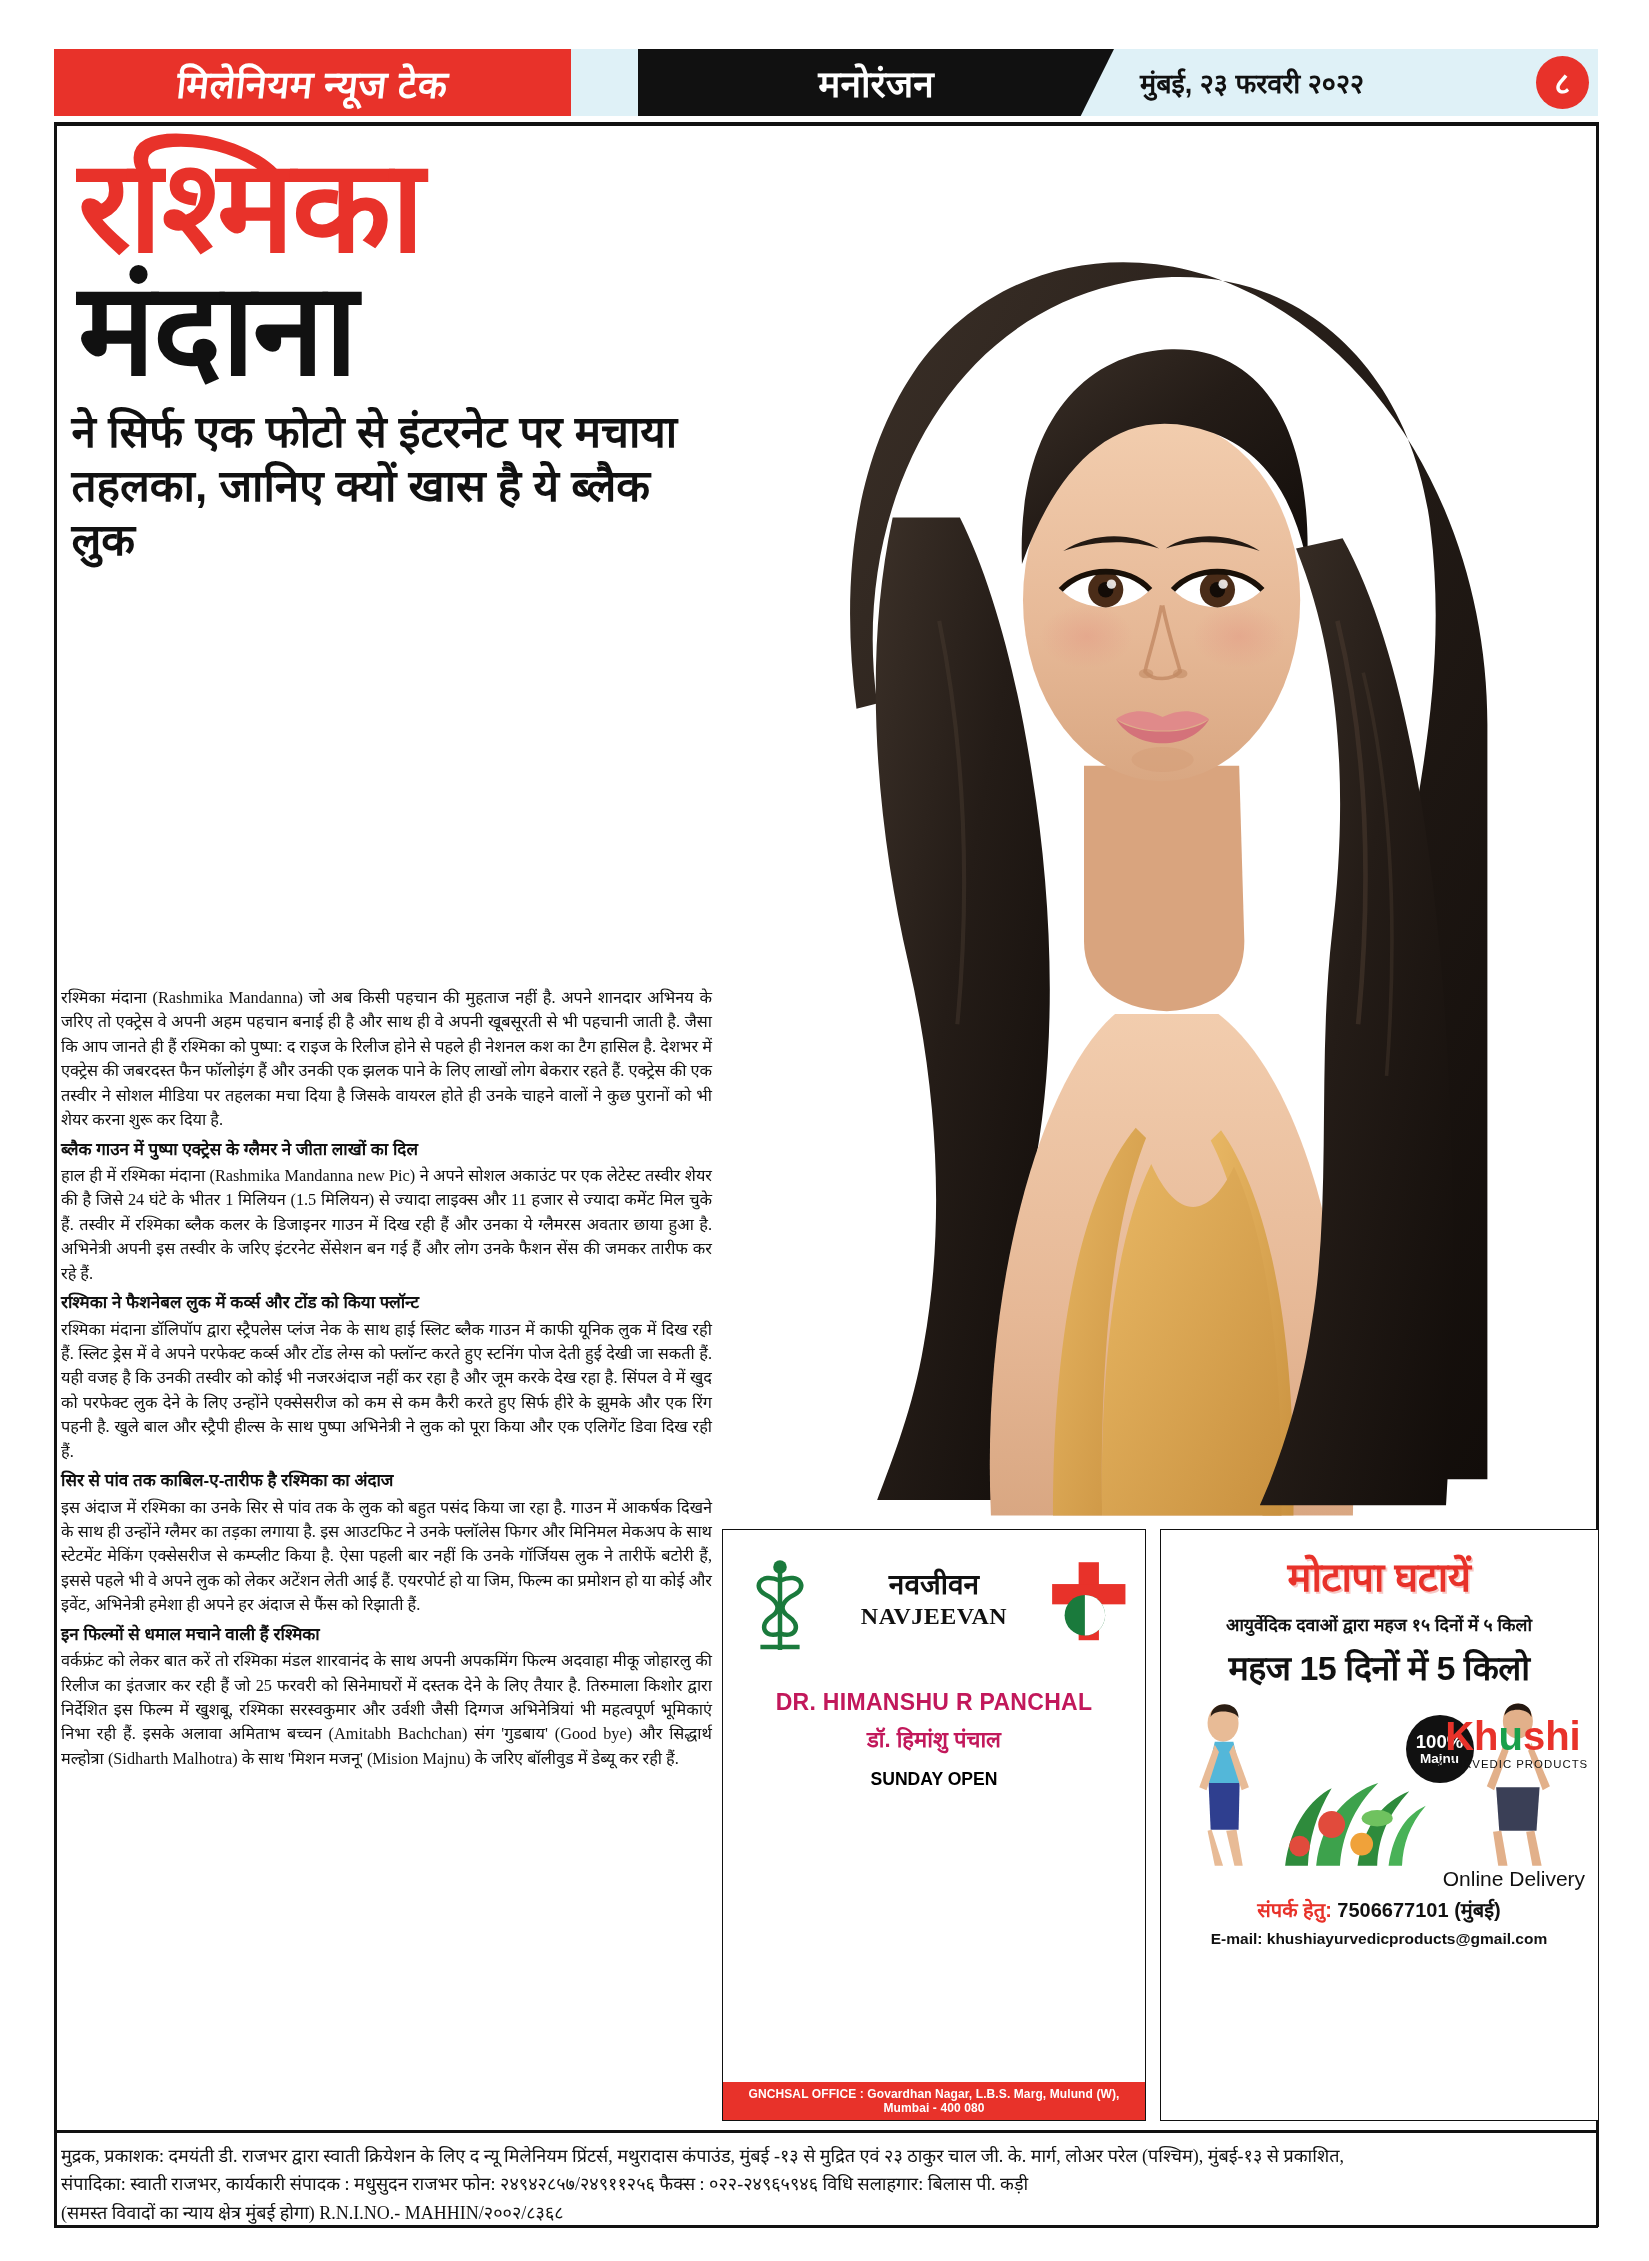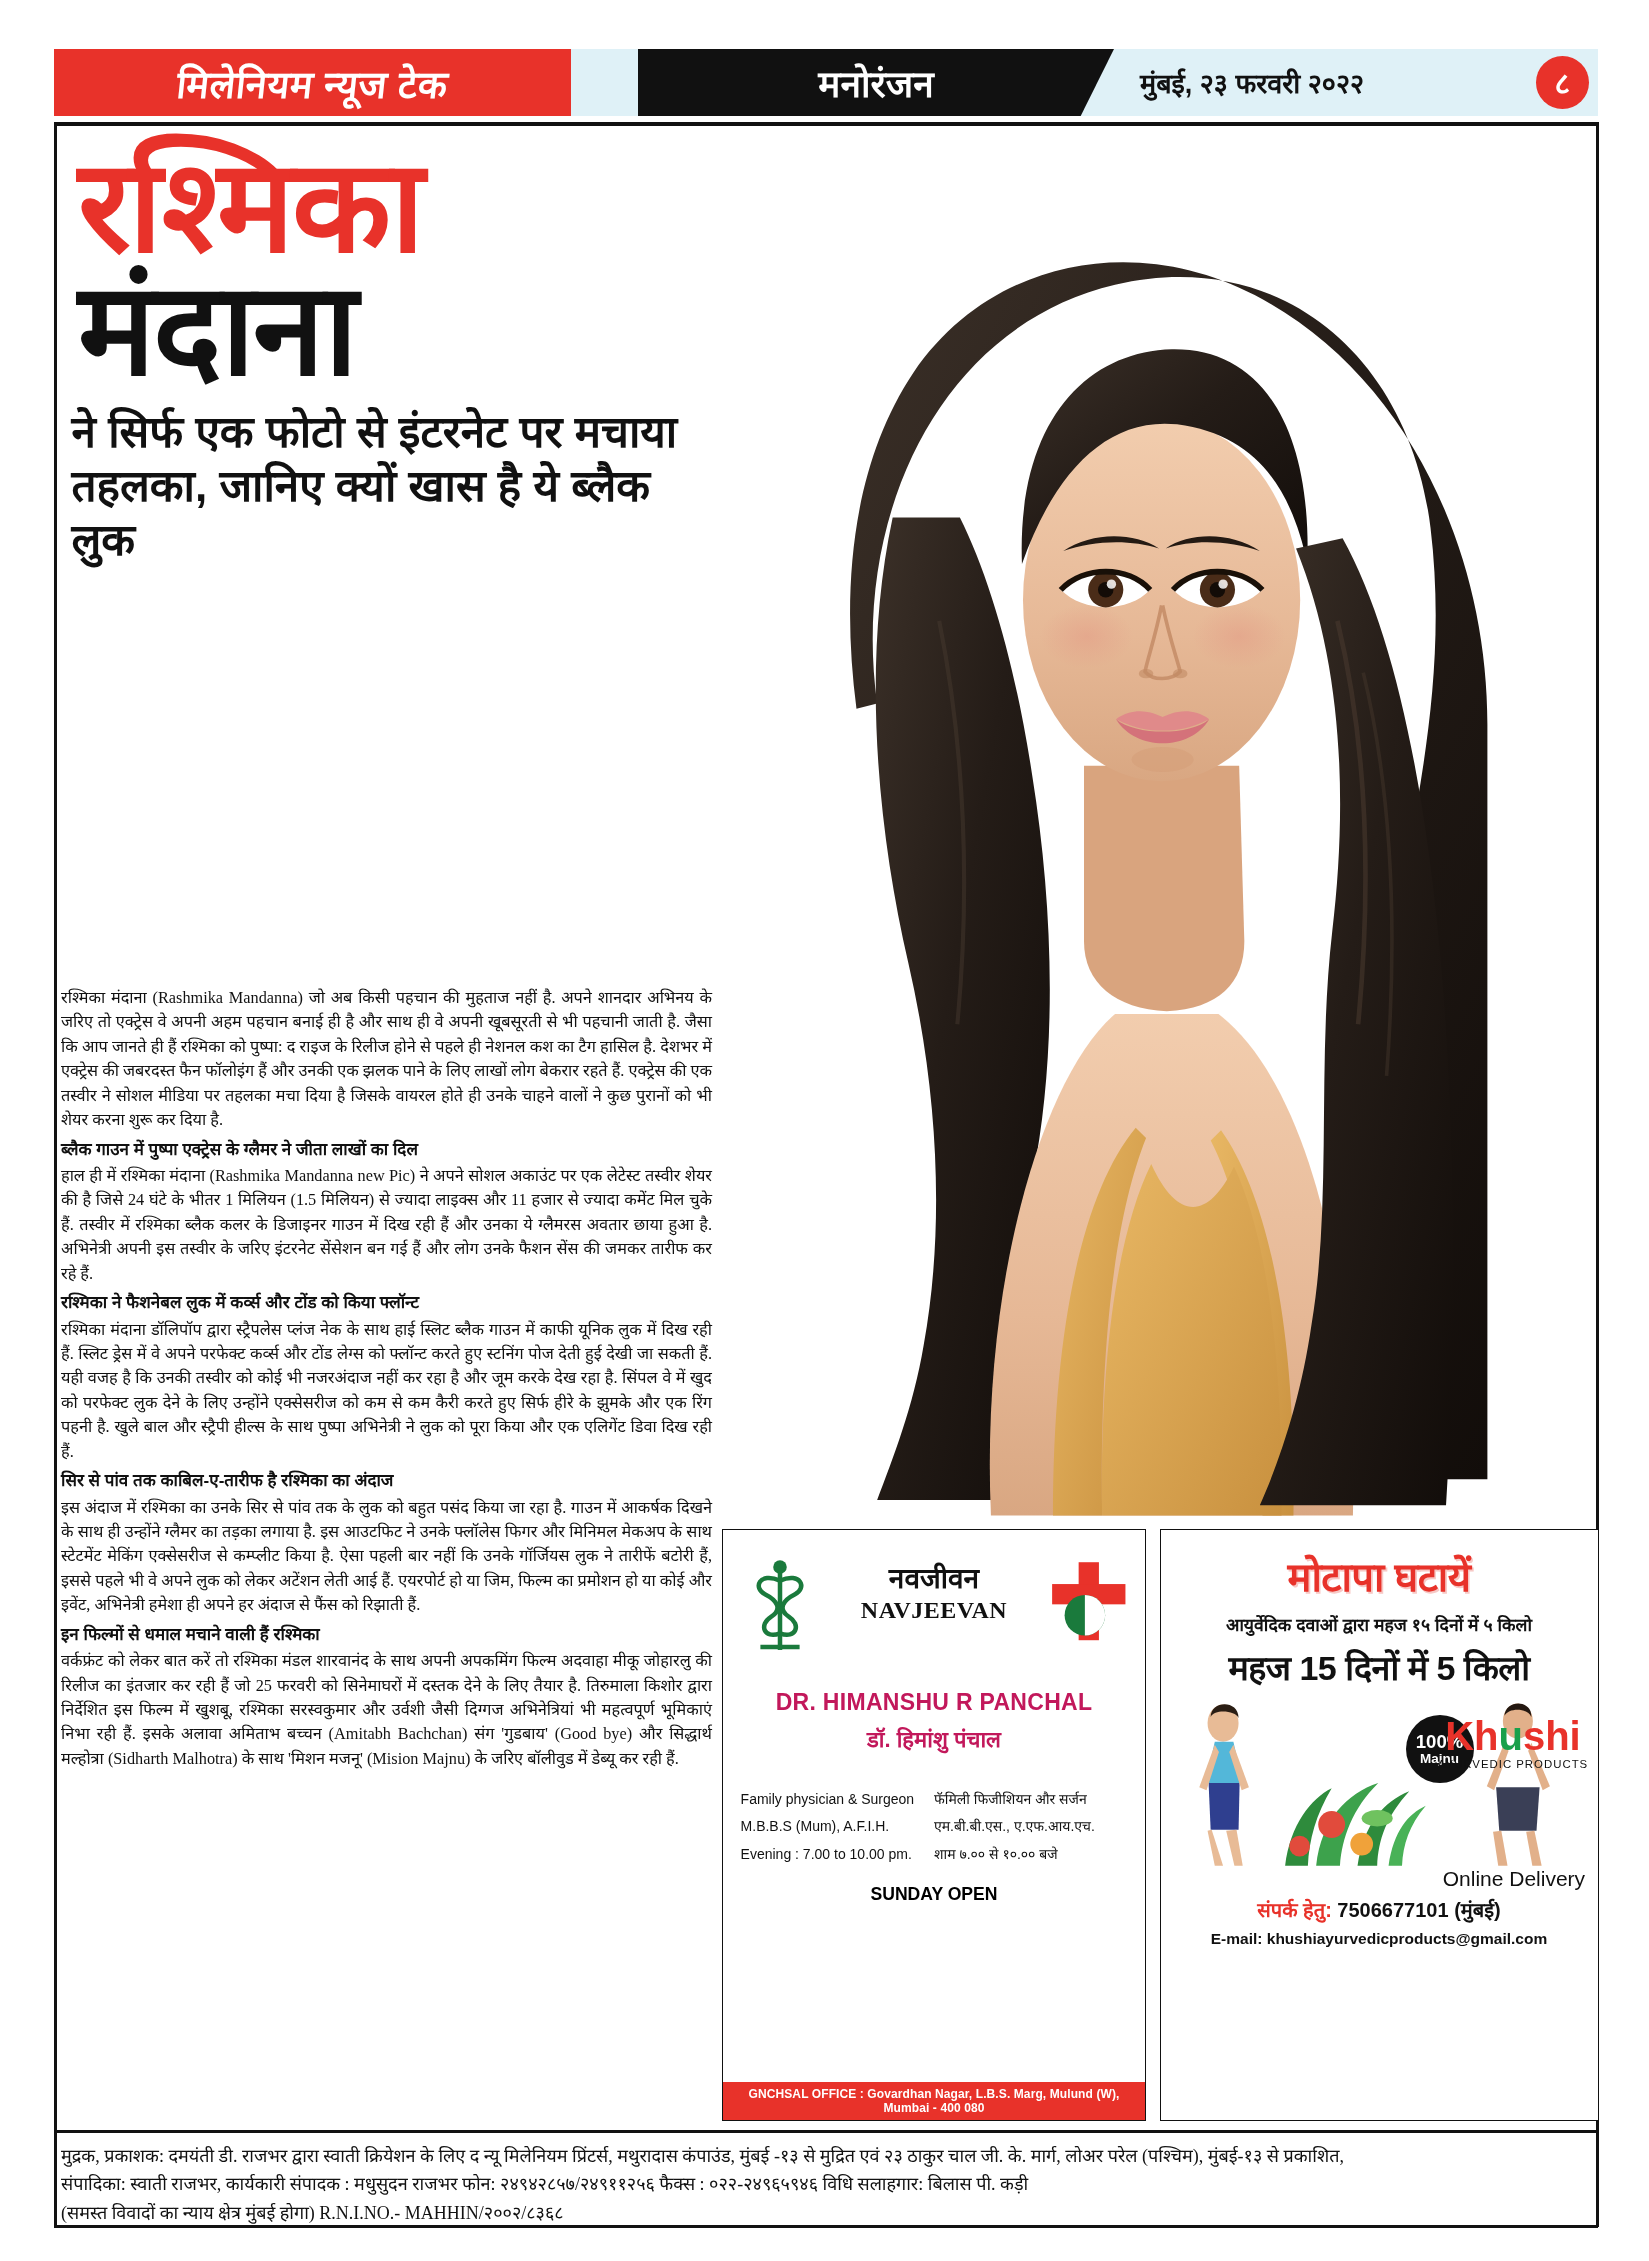--- a/index.html
+++ b/index.html
@@ -120,21 +120,21 @@
   .ad{
     border:1.6px solid #111;background:#fff;position:relative;box-sizing:border-box;
   }
   .ad-left{width:424px;height:592px;}
   .ad-right{width:439px;height:592px;}
 
   
   .nj-top{display:flex;align-items:flex-start;justify-content:space-between;padding:28px 17.6px 0 17.6px;}
   .nj-caduceus{width:78px;height:98px;}
   .nj-name{
-    text-align:center;margin-top:6px;
+    text-align:center;margin-top:12px;
     font-family:"Liberation Serif", serif;
   }
   .nj-name .hi{font-size:28px;font-weight:bold;color:#111;line-height:1.1;font-family:"Liberation Sans",sans-serif;}
   .nj-name .en{font-size:24px;font-weight:bold;letter-spacing:0.5px;color:#111;margin-top:2.1px;}
   .nj-cross{width:78px;height:88px;}
   .nj-doc{
     text-align:center;margin-top:33px;
     font-family:"Liberation Sans", sans-serif;
     font-weight:bold;font-size:23px;color:#c2185b;letter-spacing:0.3px;
   }
@@ -379,32 +379,20 @@
           <rect x="38" y="4" width="26" height="100" fill="#e8322a"></rect>
           <rect x="4" y="32" width="94" height="26" fill="#e8322a"></rect>
           <circle cx="46" cy="72" r="26" fill="#1a7a3c"></circle>
           <path d="M46 46 A26 26 0 0 1 46 98 Z" fill="#ffffff"></path>
         </svg>
       </div>
 
       <div class="nj-doc">DR. HIMANSHU R PANCHAL</div>
       <div class="nj-doc-hi">डॉ. हिमांशु पंचाल</div>
 
-      <div class="nj-cols">
-        <div class="c1">
-          <div>Family physician &amp; Surgeon</div>
-          <div>M.B.B.S (Mum), A.F.I.H.</div>
-          <div>Evening : 7.00 to 10.00 pm.</div>
-        </div>
-        <div class="c2">
-          <div>फॅमिली फिजीशियन और सर्जन</div>
-          <div>एम.बी.बी.एस., ए.एफ.आय.एच.</div>
-          <div>शाम ७.०० से १०.०० बजे</div>
-        </div>
-      </div>
 
       <div class="nj-sunday">SUNDAY OPEN</div>
       <div class="nj-strip">GNCHSAL OFFICE : Govardhan Nagar, L.B.S. Marg, Mulund (W), Mumbai - 400 080</div>
     </div>
 
     <div class="ad ad-right">
       <div class="kh-title">मोटापा घटायें</div>
       <div class="kh-sub">आयुर्वेदिक दवाओं द्वारा महज १५ दिनों में ५ किलो</div>
       <div class="kh-big">महज 15 दिनों में 5 किलो</div>
 

